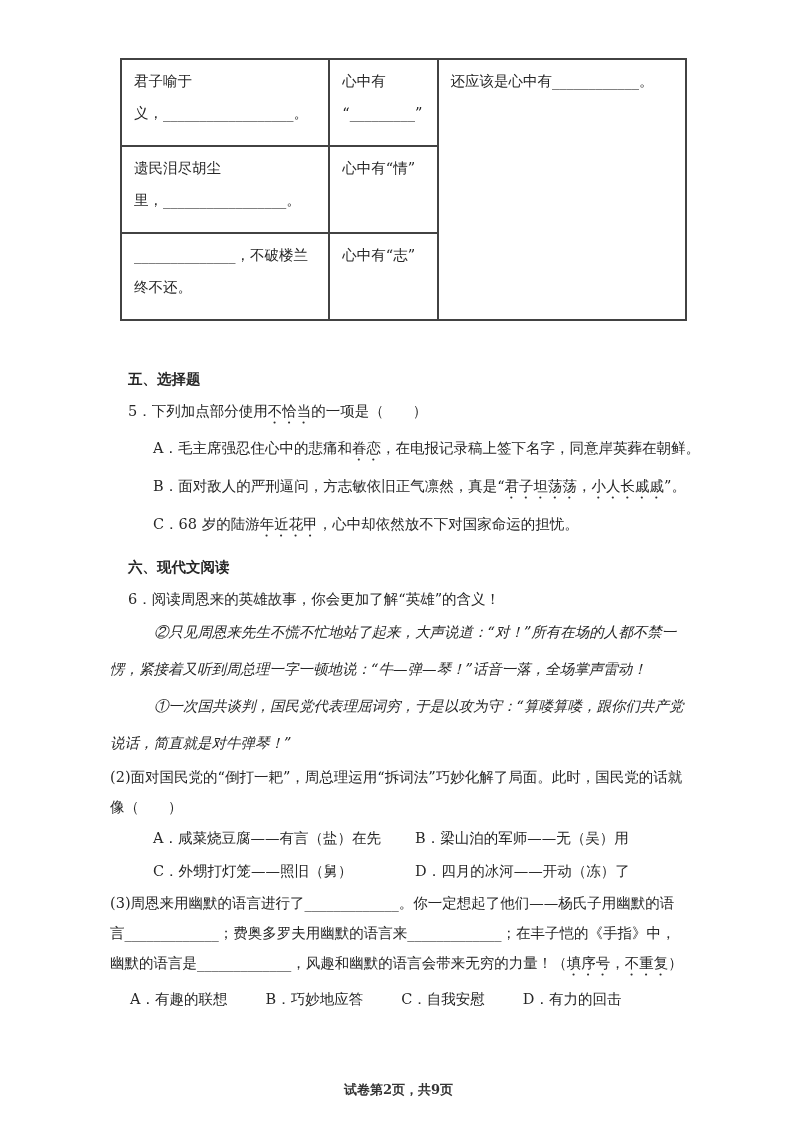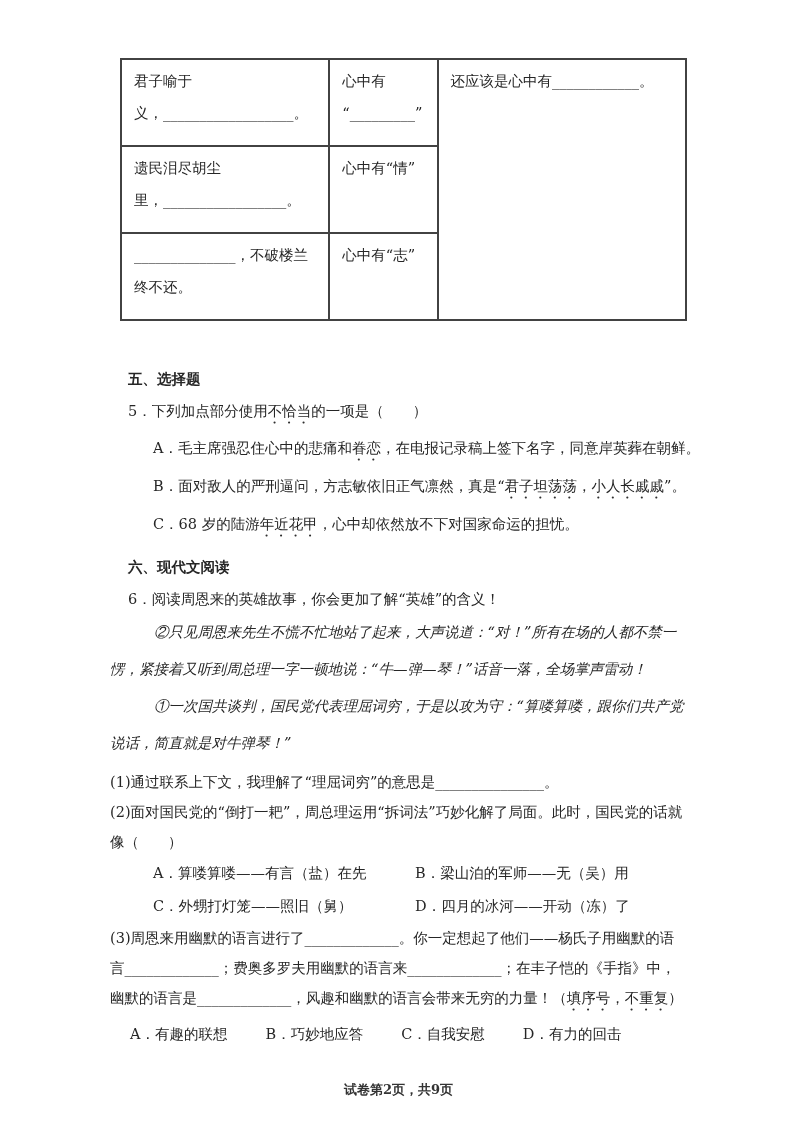--- a/index.html
+++ b/index.html
@@ -104,26 +104,25 @@
   </div>
 
   <div class="sec6">
     <div class="sec-heading">六、现代文阅读</div>
     <div class="qline">
       <span>6．</span><span>阅读周恩来的英雄故事，你会更加了解“英雄”的含义！</span>
     </div>
     <p class="kai">②只见周恩来先生不慌不忙地站了起来，大声说道：“对！”所有在场的人都不禁一愣，紧接着又听到周总理一字一顿地说：“牛—弹—琴！”话音一落，全场掌声雷动！</p>
     <p class="kai">①一次国共谈判，国民党代表理屈词穷，于是以攻为守：“算喽算喽，跟你们共产党说话，简直就是对牛弹琴！”</p>
 
-    <div class="subq first">(1)通过联系上下文，我理解了“理屈词穷”的意思是_______________。</div>
     <div class="subq">(2)面对国民党的“倒打一耙”，周总理运用“拆词法”巧妙化解了局面。此时，国民党的话就像（　　）</div>
 
     <div class="opt-grid">
       <div class="opt2">
-        <span>A．</span><span>算喽算喽——有言（盐）在先</span>
+        <span>A．</span><span>咸菜烧豆腐——有言（盐）在先</span>
       </div>
       <div class="opt2">
         <span>B．</span><span>梁山泊的军师——无（吴）用</span>
       </div>
       <div class="opt2">
         <span>C．</span><span>外甥打灯笼——照旧（舅）</span>
       </div>
       <div class="opt2">
         <span>D．</span><span>四月的冰河——开动（冻）了</span>
       </div>

